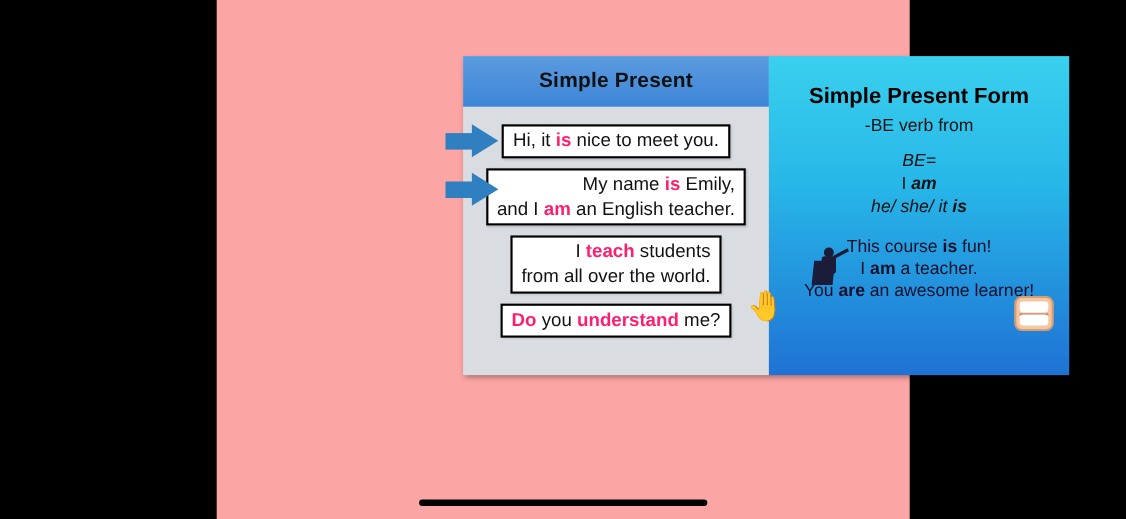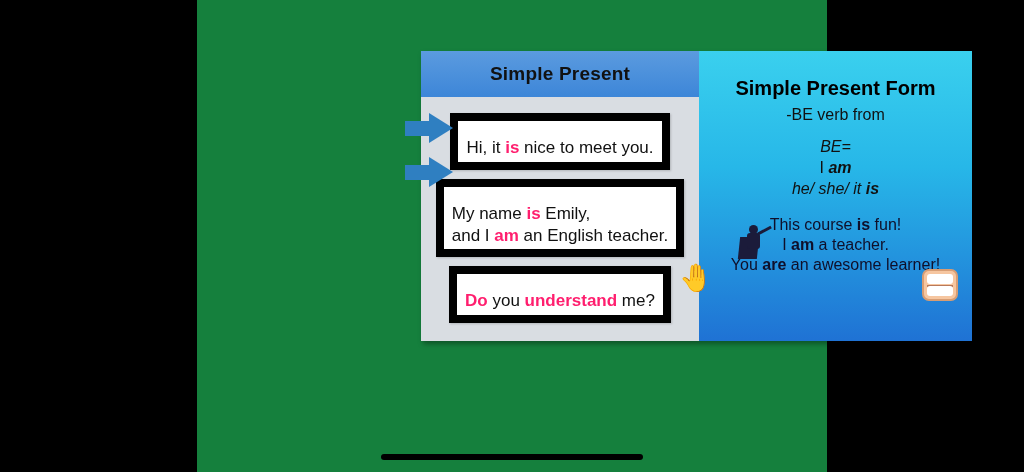--- a/index.html
+++ b/index.html
@@ -16,21 +16,21 @@
   .screen {
     position: absolute;
     left: 0; top: 0;
     width: 1024px; height: 472px;
     background: #000;
   }
   .page {
     position: absolute;
     left: 197px; top: 0;
     width: 630px; height: 472px;
-    background: #15803d;
+    background: #fca5a5;
   }
   .home-indicator {
     position: absolute;
     left: 50%;
     transform: translateX(-50%);
     bottom: 12px;
     width: 262px;
     height: 6px;
     border-radius: 3px;
     background: #000;
@@ -63,24 +63,24 @@
     color: #111;
     font-size: 19px;
     font-weight: bold;
     display: flex;
     align-items: center;
     justify-content: center;
     letter-spacing: 0.2px;
   }
   .card {
     background: #ffffff;
-    border: 8px solid #000000;
+    border: 2px solid #000000;
     margin-top: 9px;
-    padding: 16px 8px 3px 8px;
-    text-align: left;
+    padding: 2px 8px 3px 8px;
+    text-align: right;
     font-size: 17px;
     color: #111;
     line-height: 1.28;
     box-shadow: 1px 1px 2px rgba(0,0,0,0.18);
   }
   .card.c1 { margin-top: 16px; }
   .card .hl { color: #ff1e6e; font-weight: bold; }
 
   
   .arrow {
@@ -235,20 +235,23 @@
         <div class="left-header">Simple Present</div>
 
         <div class="card c1">
           <span>Hi, it <span class="hl">is</span> nice to meet you.</span>
         </div>
 
         <div class="card">
           <span>My name <span class="hl">is</span> Emily,<br>and I <span class="hl">am</span> an English teacher.</span>
         </div>
 
+        <div class="card">
+          <span>I <span class="hl">teach</span> students<br>from all over the world.</span>
+        </div>
 
         <div class="card">
           <span><span class="hl">Do</span> you <span class="hl">understand</span> me?</span>
         </div>
 
 
         <div class="arrow a1">
           <div class="shaft"></div>
             <div class="head"></div>
         </div>

